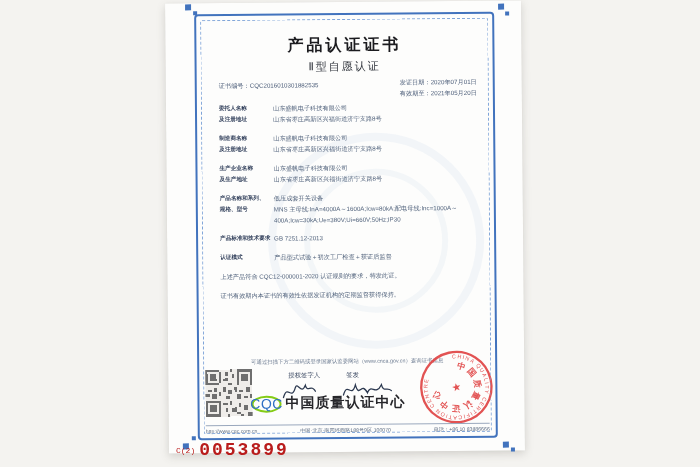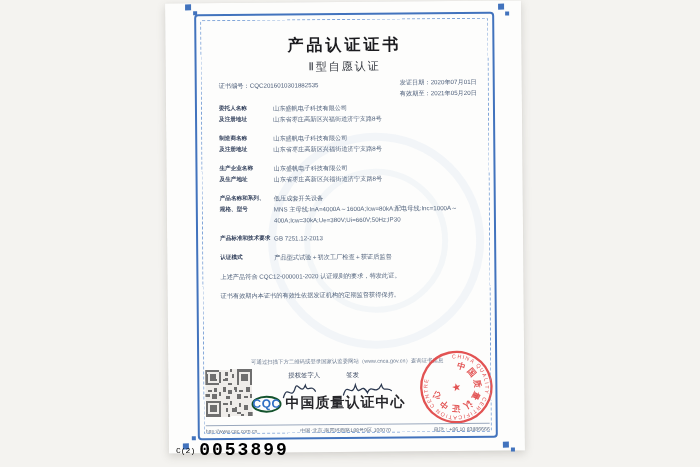--- a/index.html
+++ b/index.html
@@ -29,28 +29,28 @@
   .watermark{position:absolute;left:70px;top:118px;width:200px;height:200px;border:8px solid rgba(110,150,205,.08);
              border-radius:50%;pointer-events:none;}
   .watermark::after{content:"";position:absolute;inset:28px;border:6px solid rgba(110,150,205,.07);border-radius:50%;}
   
   .querynote{position:absolute;left:0;right:0;top:343px;text-align:center;font-size:5.4px;color:#6b7a90;}
   .qr{position:absolute;left:6px;top:352px;width:47px;height:50px;opacity:.8;}
   .sig-label{position:absolute;top:356px;font-size:6.4px;color:#3c4a63;}
   .sig1{left:89px;} .sig2{left:147px;}
   .signatures{position:absolute;left:78px;top:360px;width:125px;height:32px;}
   .org-row{position:absolute;left:52px;top:379px;display:flex;align-items:center;gap:4px;}
-  .cqc-logo{width:30px;height:17px;border:2px solid #14532d;border-radius:50%;display:flex;align-items:center;
-            justify-content:center;font-size:12px;font-weight:bold;color:#2e6fc4;letter-spacing:.5px;box-sizing:border-box;}
+  .cqc-logo{width:30px;height:17px;border:2px solid #84cc16;border-radius:50%;display:flex;align-items:center;
+            justify-content:center;font-size:14px;font-weight:normal;color:#2e6fc4;letter-spacing:.5px;box-sizing:border-box;}
   .org-name{font-size:14px;font-weight:700;color:#26262a;letter-spacing:1px;white-space:nowrap;}
   .stamp{position:absolute;left:218px;top:334px;width:78px;height:78px;transform:rotate(-12deg);opacity:.92;}
   .footer{position:absolute;left:6px;right:6px;bottom:3px;border-top:.7px solid #9aa8bd;padding-top:2px;
           display:flex;justify-content:space-between;font-size:5.2px;color:#5d6c82;}
   
-  .serial{position:absolute;left:176px;top:444px;color:#000000;font-family:"Liberation Mono",monospace;
+  .serial{position:absolute;left:176px;top:444px;color:#b91c1c;font-family:"Liberation Mono",monospace;
           display:flex;align-items:flex-end;gap:4px;}
   .serial-prefix{font-size:8px;line-height:12px;}
   .serial-digits{font-size:18px;font-weight:bold;letter-spacing:2px;line-height:13px;}
 </style>
 </head>
 <body>
 
 <div class="stage">
 
   <div class="paper">

